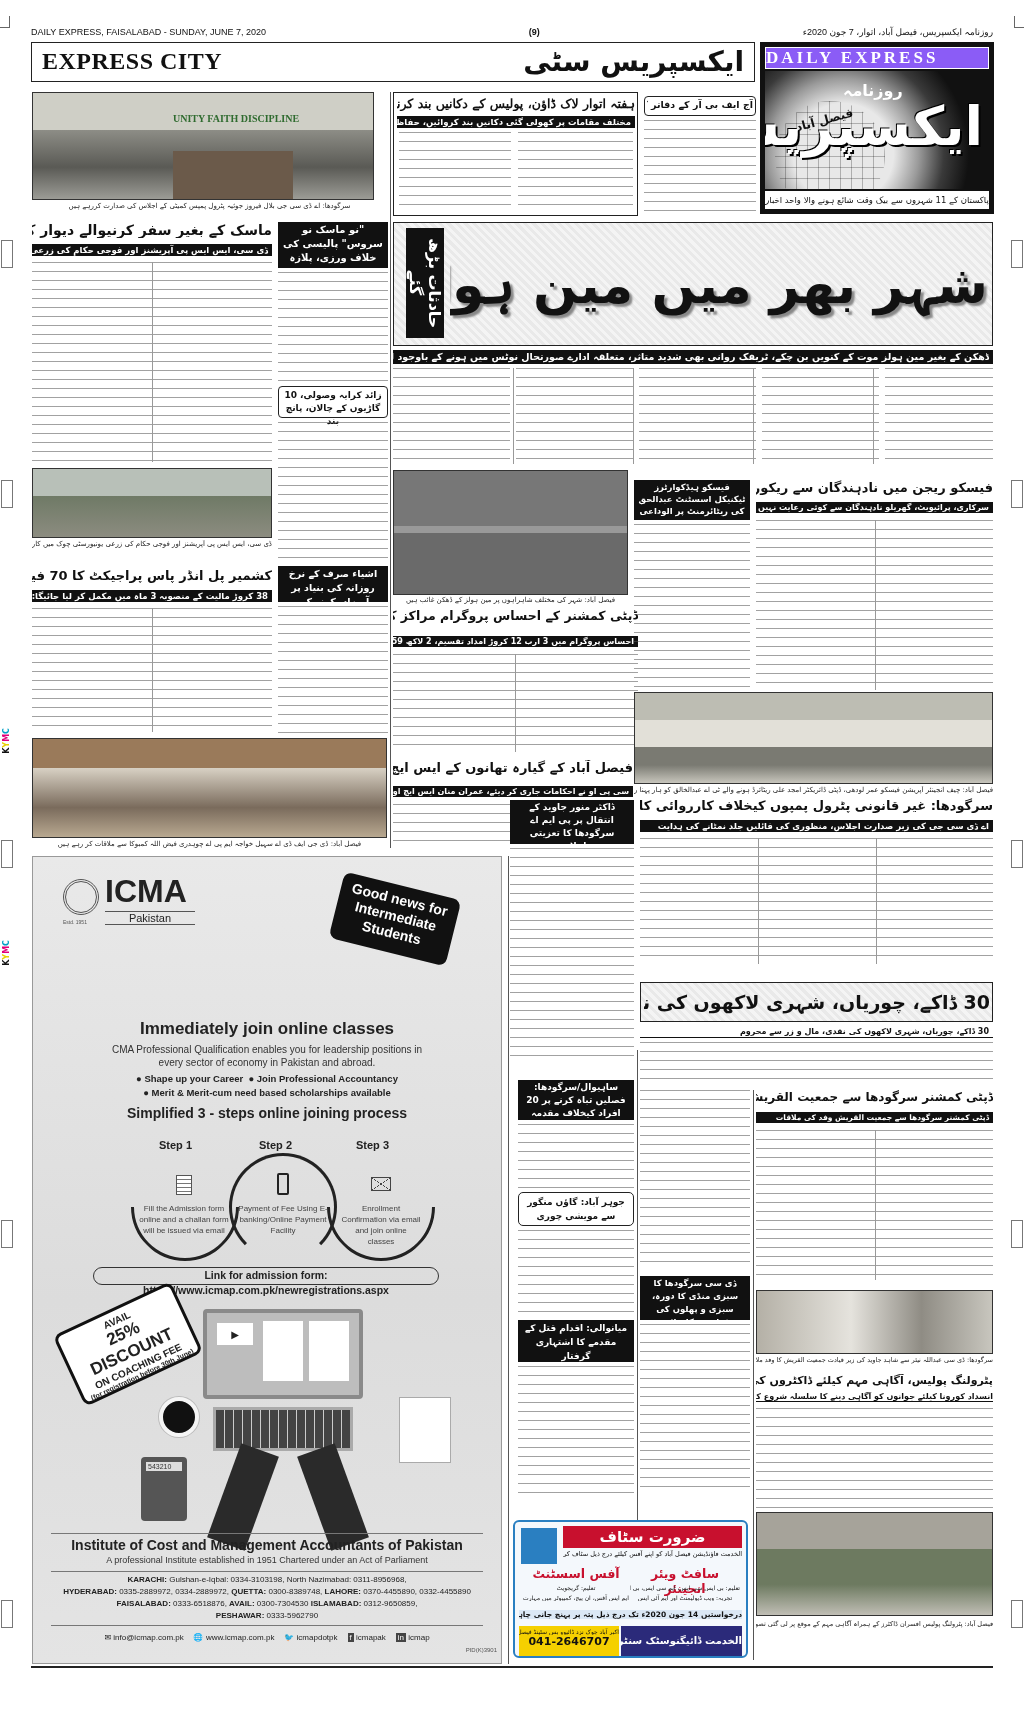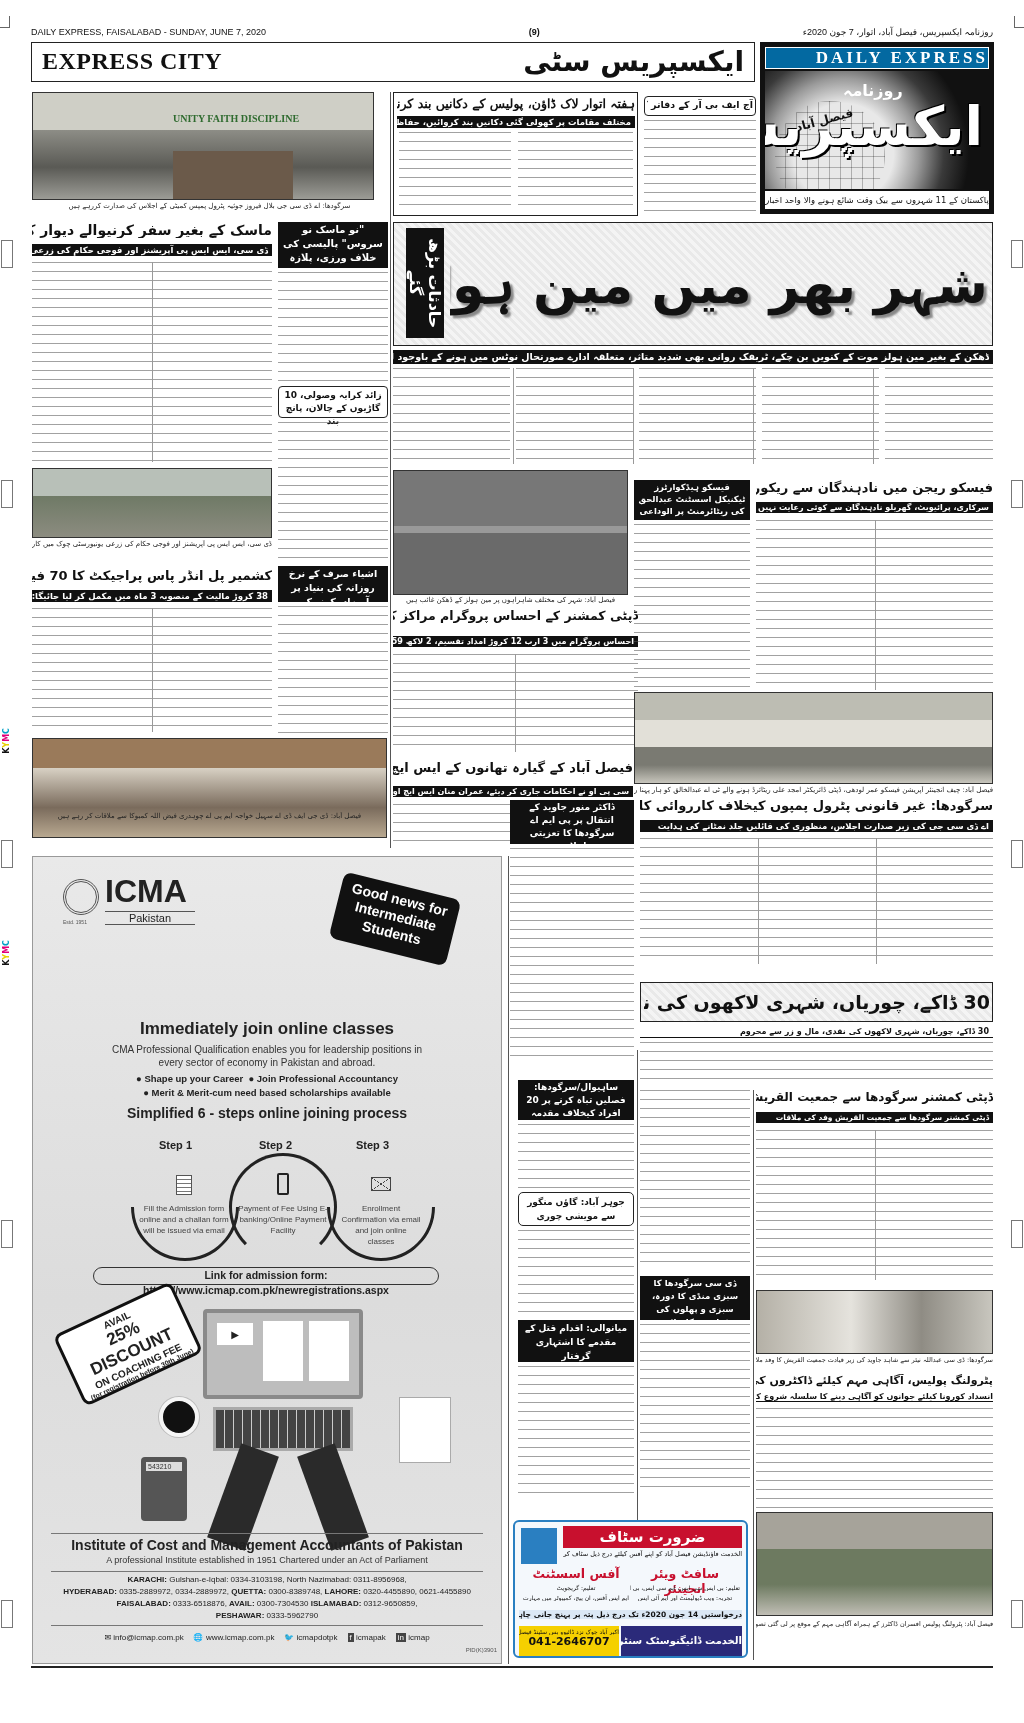--- a/index.html
+++ b/index.html
@@ -49,21 +49,21 @@
   <span style="font-weight:bold">(9)</span>
   <span style="direction:rtl">روزنامہ ایکسپریس، فیصل آباد، اتوار، 7 جون 2020ء</span>
 </div>
 
 <div class="box" style="left:31px;top:42px;width:724px;height:40px;border-width:1.5px">
   <span style="position:absolute;left:10px;top:5px;font-family:'Liberation Serif',serif;font-weight:bold;font-size:24px;letter-spacing:.5px">EXPRESS CITY</span>
   <span style="position:absolute;right:10px;top:2px;font-weight:bold;font-size:28px;direction:rtl">ایکسپریس سٹی</span>
 </div>
 
 <div style="position:absolute;left:760px;top:42px;width:234px;height:172px;border:2px solid #111;background:#111;padding:3px">
-  <div style="background:#0369a1;color:#fff;text-align:right;font-family:'Liberation Serif',serif;font-weight:bold;font-size:17px;letter-spacing:3px;border:1px solid #fff;height:22px;line-height:20px">DAILY EXPRESS</div>
+  <div style="background:#8b5cf6;color:#fff;text-align:left;font-family:'Liberation Serif',serif;font-weight:bold;font-size:17px;letter-spacing:3px;border:1px solid #fff;height:22px;line-height:20px">DAILY EXPRESS</div>
   <div style="position:relative;height:118px;margin-top:2px;background:radial-gradient(circle at 35% 70%,#e8e8e8 0 30%,#9a9a9a 45%,#3a3a3a 60%,#111 75%);overflow:hidden">
     <div style="position:absolute;left:10px;top:30px;width:110px;height:110px;border-radius:50%;background:repeating-linear-gradient(0deg,transparent 0 10px,rgba(0,0,0,.25) 10px 11px),repeating-linear-gradient(90deg,transparent 0 10px,rgba(0,0,0,.25) 10px 11px)"></div>
     <span style="position:absolute;left:78px;top:10px;color:#fff;font-size:16px;font-weight:bold;direction:rtl">روزنامہ</span>
     <span style="position:absolute;left:30px;top:42px;color:#111;font-size:12px;font-weight:bold;direction:rtl;transform:rotate(-15deg)">فیصل آباد</span>
     <span style="position:absolute;right:6px;top:24px;color:#fff;font-size:54px;font-weight:bold;direction:rtl;text-shadow:2px 2px 0 #000,-1px -1px 0 #000">ایکسپریس</span>
   </div>
   <div style="background:#fff;color:#111;font-size:8.5px;text-align:center;direction:rtl;margin-top:2px;height:18px;line-height:18px;white-space:nowrap;overflow:hidden">پاکستان کے 11 شہروں سے بیک وقت شائع ہونے والا واحد اخبار</div>
 </div>
 
 <div class="photo" style="left:32px;top:92px;width:342px;height:108px;background:linear-gradient(180deg,#cfcfc6 0 35%,#8d8d86 35%,#5a5a55 70%,#9c9c96)">
@@ -111,21 +111,21 @@
 
 <div class="blackbar" style="left:278px;top:566px;width:110px;height:36px;white-space:normal;font-size:9.5px;line-height:14px;text-align:center">اشیاء صرف کے نرخ روزانہ کی بنیاد پر آویزاں کرنے کی ہدایت</div>
 <div class="col-text lines" style="position:absolute;left:278px;top:606px;width:110px;height:128px"></div>
 
 <div class="head" style="left:32px;top:568px;width:240px;font-size:13px;font-family:'DejaVu Sans',sans-serif">کشمیر پل انڈر پاس پراجیکٹ کا 70 فیصد کام مکمل</div>
 <div class="blackbar" style="left:32px;top:590px;width:240px;font-size:8.5px">38 کروڑ مالیت کے منصوبہ 3 ماہ میں مکمل کر لیا جائیگا: ڈی جی ایف ڈی اے</div>
 <div class="col-text lines" style="position:absolute;left:32px;top:608px;width:240px;height:124px"></div>
 <div class="vrule" style="left:152px;top:608px;height:124px;background:#999"></div>
 
 <div class="photo" style="left:32px;top:738px;width:355px;height:100px;background:linear-gradient(180deg,#9a7a5a 0 30%,#d7d0c3 30%,#7a6b5c 70%,#b8a890)"></div>
-<div class="caption" style="left:32px;top:812px;width:355px">فیصل آباد: ڈی جی ایف ڈی اے سہیل خواجہ ایم پی اے چوہدری فیض اللہ کمبوکا سے ملاقات کر رہے ہیں</div>
+<div class="caption" style="left:32px;top:840px;width:355px">فیصل آباد: ڈی جی ایف ڈی اے سہیل خواجہ ایم پی اے چوہدری فیض اللہ کمبوکا سے ملاقات کر رہے ہیں</div>
 
 <div class="photo" style="left:393px;top:470px;width:235px;height:125px;background:linear-gradient(180deg,#777 0 45%,#999 45% 50%,#6a6a6a 50%),#888"></div>
 <div class="caption" style="left:393px;top:596px;width:235px">فیصل آباد: شہر کی مختلف شاہراہوں پر مین ہولز کے ڈھکن غائب ہیں</div>
 
 <div class="head" style="left:393px;top:608px;width:245px;font-size:12.5px;font-family:'DejaVu Sans',sans-serif">ڈپٹی کمشنر کے احساس پروگرام مراکز کے دورے</div>
 <div class="blackbar" style="left:393px;top:636px;width:245px;font-size:8px">احساس پروگرام میں 3 ارب 12 کروڑ امداد تقسیم، 2 لاکھ 59 ہزار افراد مستفید</div>
 <div class="col-text lines" style="position:absolute;left:393px;top:654px;width:245px;height:98px"></div>
 <div class="vrule" style="left:515px;top:654px;height:98px;background:#999"></div>
 
 <div class="head" style="left:756px;top:480px;width:237px;font-size:13px;font-family:'DejaVu Sans',sans-serif">فیسکو ریجن میں نادہندگان سے ریکوری آپریشن جاری</div>
@@ -183,21 +183,21 @@
 <div class="ad">
   <div style="position:absolute;left:30px;top:22px;width:36px;height:36px;border:3px double #555;border-radius:50%"></div>
   <div style="position:absolute;left:30px;top:62px;font-size:5px;color:#555">Estd. 1951</div>
   <div style="position:absolute;left:72px;top:16px;font-size:32px;font-weight:bold;color:#222;font-family:'Liberation Sans',sans-serif">ICMA</div>
   <div style="position:absolute;left:72px;top:54px;width:90px;text-align:center;font-size:11px;border-top:1px solid #555;border-bottom:1px solid #555">Pakistan</div>
   <div class="stamp" style="left:302px;top:28px;width:120px;height:68px;font-size:14px;line-height:17px;padding:6px 10px;transform:rotate(14deg)">Good news for Intermediate Students</div>
   <div class="center" style="top:186px;font-size:10px;padding:0 70px;line-height:13px;color:#333">CMA Professional Qualification enables you for leadership positions in every sector of economy in Pakistan and abroad.</div>
   <div class="center" style="top:162px;font-size:17px;font-weight:bold">Immediately join online classes</div>
   <div class="center" style="top:216px;font-size:9.5px;font-weight:bold">● <span>Shape up your Career</span> &nbsp;● <span>Join Professional Accountancy</span></div>
   <div class="center" style="top:230px;font-size:9.5px;font-weight:bold">● <span>Merit &amp; Merit-cum need based scholarships available</span></div>
-  <div class="center" style="top:248px;font-size:14px;font-weight:bold">Simplified 6 - steps  online joining process</div>
+  <div class="center" style="top:248px;font-size:14px;font-weight:bold">Simplified 3 - steps  online joining process</div>
 
   <div class="step-label" style="left:126px;top:282px">Step 1</div>
   <div class="step-label" style="left:226px;top:282px">Step 2</div>
   <div class="step-label" style="left:323px;top:282px">Step 3</div>
   <div class="step-circle" style="left:98px;top:296px;border-top-color:transparent;border-right-color:transparent;transform:rotate(-45deg)"></div>
   <div class="step-circle" style="left:196px;top:296px;border-bottom-color:transparent;transform:rotate(0deg)"></div>
   <div class="step-circle" style="left:294px;top:296px;border-top-color:transparent;border-left-color:transparent;transform:rotate(45deg)"></div>
   <div style="position:absolute;left:143px;top:318px;width:16px;height:20px;background:#fff;border:1px solid #555;background-image:repeating-linear-gradient(to bottom,transparent 0 3px,#777 3px 4px)"></div>
   <div style="position:absolute;left:244px;top:316px;width:12px;height:22px;border:2px solid #222;border-radius:2px;background:#ddd"></div>
   <div style="position:absolute;left:338px;top:320px;width:20px;height:14px;border:1px solid #444;background:linear-gradient(to bottom right,transparent 48%,#444 49% 51%,transparent 52%),linear-gradient(to bottom left,transparent 48%,#444 49% 51%,transparent 52%)"></div>
@@ -225,21 +225,21 @@
   </div>
   <div style="position:absolute;left:366px;top:540px;width:52px;height:66px;background:#fff;border:1px solid #aaa"></div>
   <div style="position:absolute;left:190px;top:590px;width:40px;height:100px;background:#2a2a2a;transform:rotate(20deg)"></div>
   <div style="position:absolute;left:280px;top:590px;width:40px;height:100px;background:#2a2a2a;transform:rotate(-20deg)"></div>
 
   <div style="position:absolute;left:18px;right:18px;top:676px;height:1px;background:#777"></div>
   <div class="center" style="top:680px;font-size:14px;font-weight:bold">Institute of Cost and Management Accountants of Pakistan</div>
   <div class="center" style="top:698px;font-size:9px;color:#333">A professional Institute established in 1951 Chartered under an Act of Parliament</div>
   <div style="position:absolute;left:18px;right:18px;top:714px;height:1px;background:#777"></div>
   <div class="center" style="top:718px;font-size:8px"><b>KARACHI:</b> <span>Gulshan-e-Iqbal: 0334-3103198, North Nazimabad: 0311-8956968,</span></div>
-  <div class="center" style="top:730px;font-size:8px"><b>HYDERABAD:</b> <span>0335-2889972, 0334-2889972,</span> <b>QUETTA:</b> <span>0300-8389748,</span> <b>LAHORE:</b> <span>0320-4455890, 0621-4455890</span></div>
+  <div class="center" style="top:730px;font-size:8px"><b>HYDERABAD:</b> <span>0335-2889972, 0334-2889972,</span> <b>QUETTA:</b> <span>0300-8389748,</span> <b>LAHORE:</b> <span>0370-4455890, 0332-4455890</span></div>
   <div class="center" style="top:742px;font-size:8px"><b>FAISALABAD:</b> <span>0333-6518876,</span> <b>AVAIL:</b> <span>0300-7304530</span> <b>ISLAMABAD:</b> <span>0312-9650859,</span></div>
   <div class="center" style="top:754px;font-size:8px"><b>PESHAWAR:</b> <span>0333-5962790</span></div>
   <div style="position:absolute;left:18px;right:18px;top:768px;height:1px;background:#777"></div>
   <div class="center" style="top:776px;font-size:8px;display:flex;justify-content:center;gap:10px">
     <span><span>✉</span> <span>info@icmap.com.pk</span></span>
     <span><span>🌐</span> <span>www.icmap.com.pk</span></span>
     <span><span>🐦</span> <span>icmapdotpk</span></span>
     <span><span style="background:#444;color:#fff;padding:0 2px">f</span> <span>icmapak</span></span>
     <span><span style="background:#444;color:#fff;padding:0 2px">in</span> <span>icmap</span></span>
   </div>

